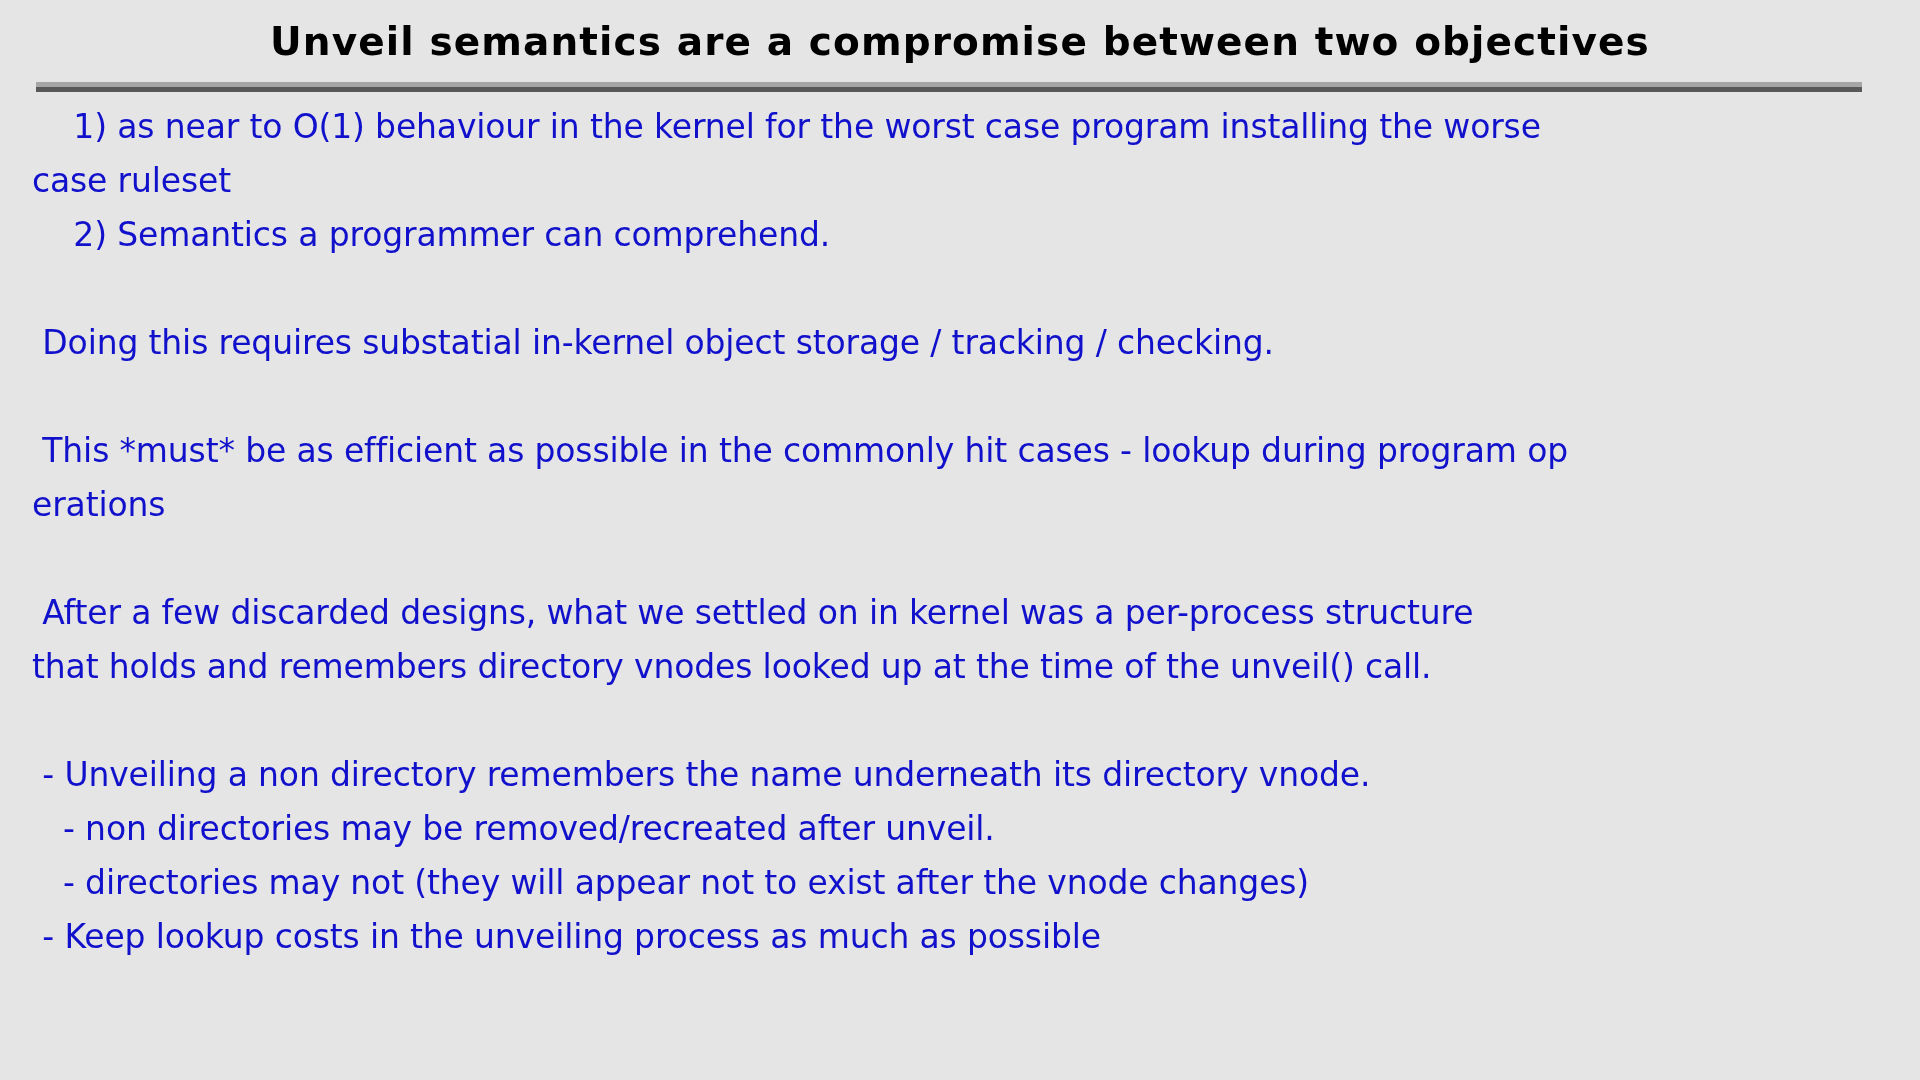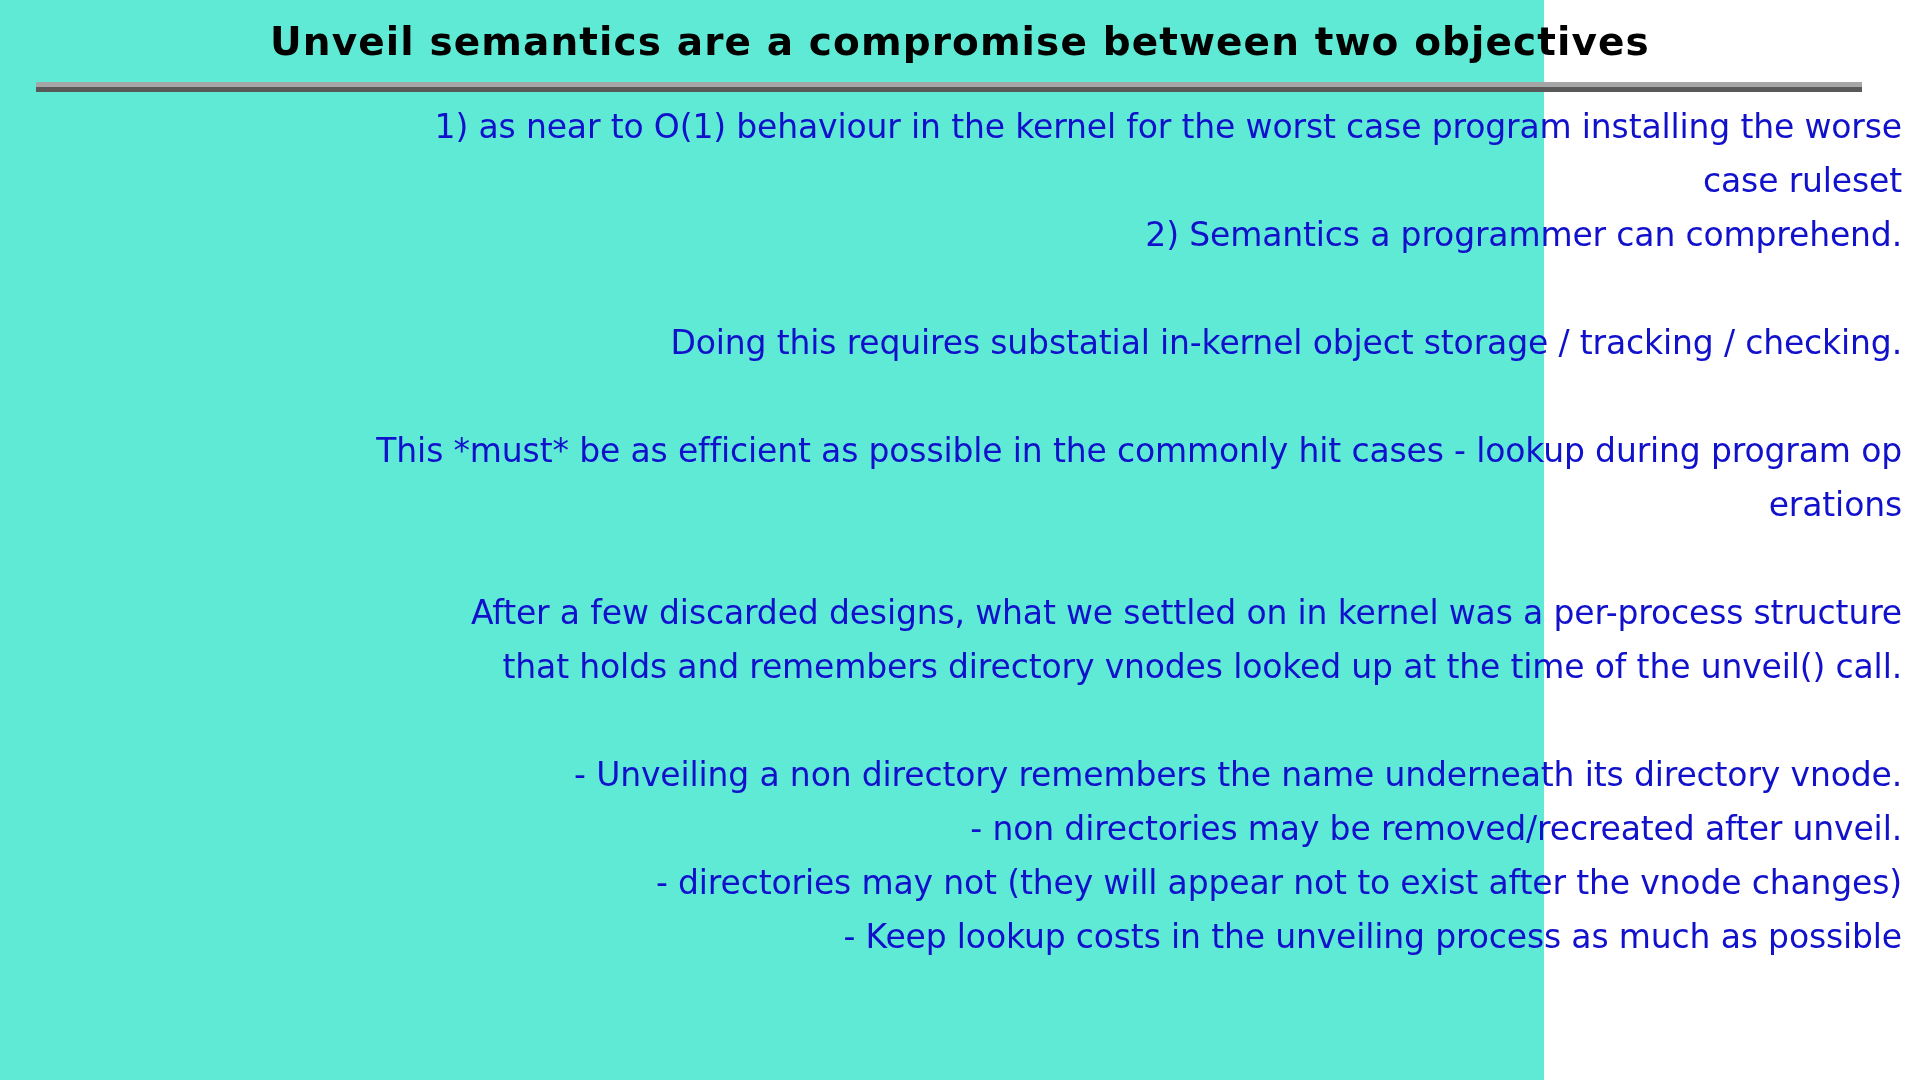--- a/index.html
+++ b/index.html
@@ -10,23 +10,23 @@
   }
   body {
     width: 1920px;
     height: 1080px;
     overflow: hidden;
     font-family: "DejaVu Sans", sans-serif;
   }
 
   .slide {
     position: relative;
-    width: 1544px;
+    width: 1920px;
     height: 1080px;
-    background: #5eead4;
+    background: #e5e5e5;
     box-sizing: border-box;
   }
 
   
   .slide-title {
     position: absolute;
     top: 18px;
     left: 0;
     width: 1920px;
     text-align: center;
@@ -74,21 +74,20 @@
     font-family: "DejaVu Sans", sans-serif;
     font-size: 33px;
     line-height: 54px;
     white-space: pre;
     letter-spacing: -0.15px;
   }
   .body-text .line {
     display: block;
     height: 54px;
     white-space: pre;
-    text-align: right;
   }
   .body-text .line.blank {
     color: transparent;
   }
 </style>
 </head>
 <body>
 
 <div class="slide">
 

